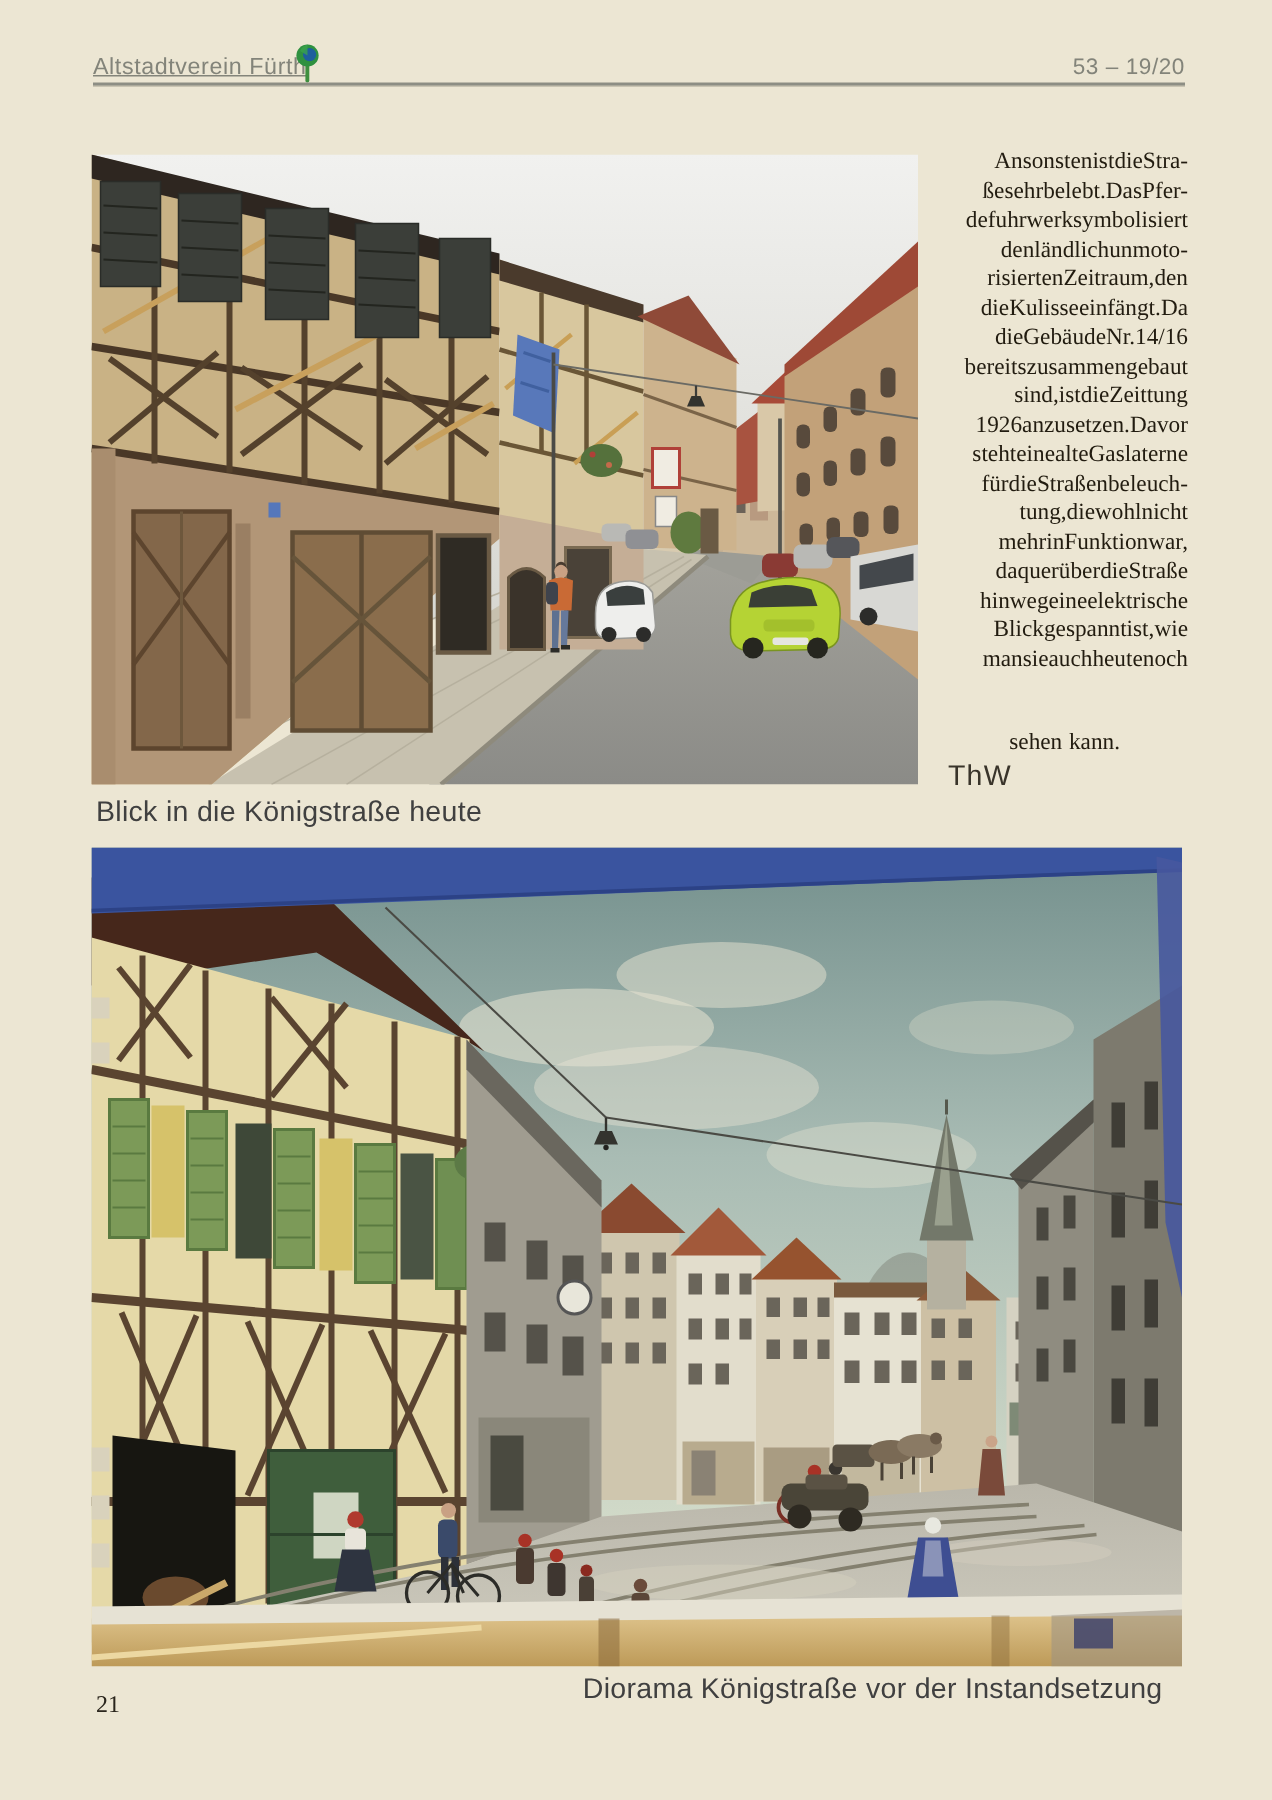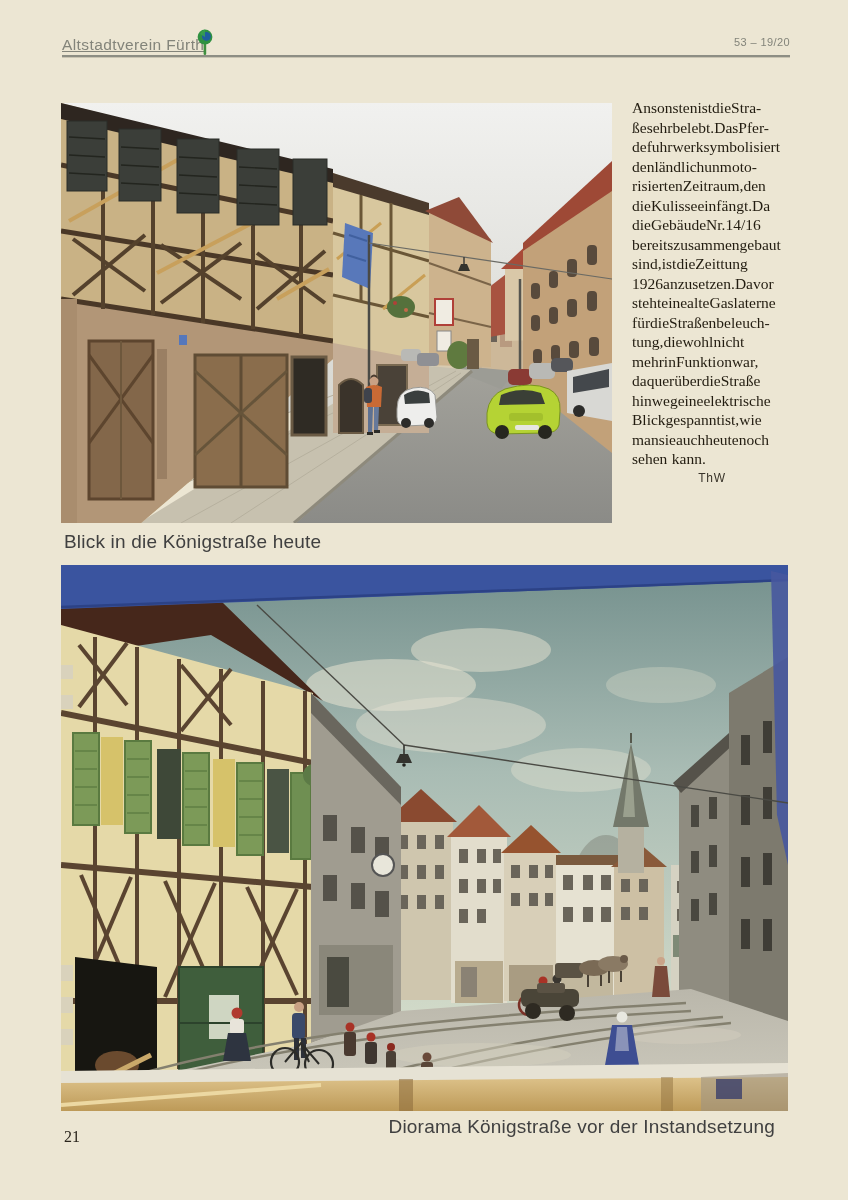--- a/index.html
+++ b/index.html
@@ -9,21 +9,21 @@
     font-family:"Liberation Sans", sans-serif;
   }
   
   .hdr-title{
     position:absolute;left:62px;top:36px;font-size:15.5px;color:#83847a;
     letter-spacing:.4px;
     text-decoration:underline;
   }
   .hdr-issue{
     position:absolute;top:36px;left:590px;width:200px;text-align:right;
-    font-size:11px;color:#83847a;letter-spacing:.4px;
+    font-size:15px;color:#83847a;letter-spacing:.4px;
   }
   .hdr-rule{
     position:absolute;left:62px;top:55px;width:728px;height:2px;
     background:#8d8e84;border-bottom:1px solid #c9c4b2;
   }
   .tree{position:absolute;left:196px;top:29px;width:18px;height:28px;}
   
   .photo{position:absolute;display:block;}
   #photo-top{left:61px;top:103px;}
   #photo-bottom{left:61px;top:565px;}
@@ -31,26 +31,26 @@
   .caption{
     position:absolute;font-size:19px;color:#404040;letter-spacing:.2px;
   }
   #caption-top{left:64px;top:531px;}
   #caption-bottom{left:61px;top:1116px;width:714px;text-align:right;}
   
   .article{
     position:absolute;left:632px;top:99px;width:160px;
     font-family:"Liberation Serif", serif;font-size:15.5px;color:#221c10;
   }
-  .jline{display:flex;justify-content:flex-start;height:19.5px;white-space:nowrap;}
-  .jline.last{justify-content:flex-start;}
+  .jline{display:flex;justify-content:flex-end;height:19.5px;white-space:nowrap;}
+  .jline.last{justify-content:center;margin-top:36px;}
   .jline.last span{margin-right:4.5px;}
   .author{
-    text-align:center;font-family:"Liberation Sans", sans-serif;
-    font-size:12px;color:#39342a;letter-spacing:.8px;margin-top:1px;
+    text-align:left;font-family:"Liberation Sans", sans-serif;
+    font-size:19px;color:#39342a;letter-spacing:.8px;margin-top:1px;
   }
   
   .pageno{
     position:absolute;left:64px;top:1128px;
     font-family:"Liberation Serif", serif;font-size:16px;color:#2a251c;
   }
 </style>
 </head>
 <body>
 

